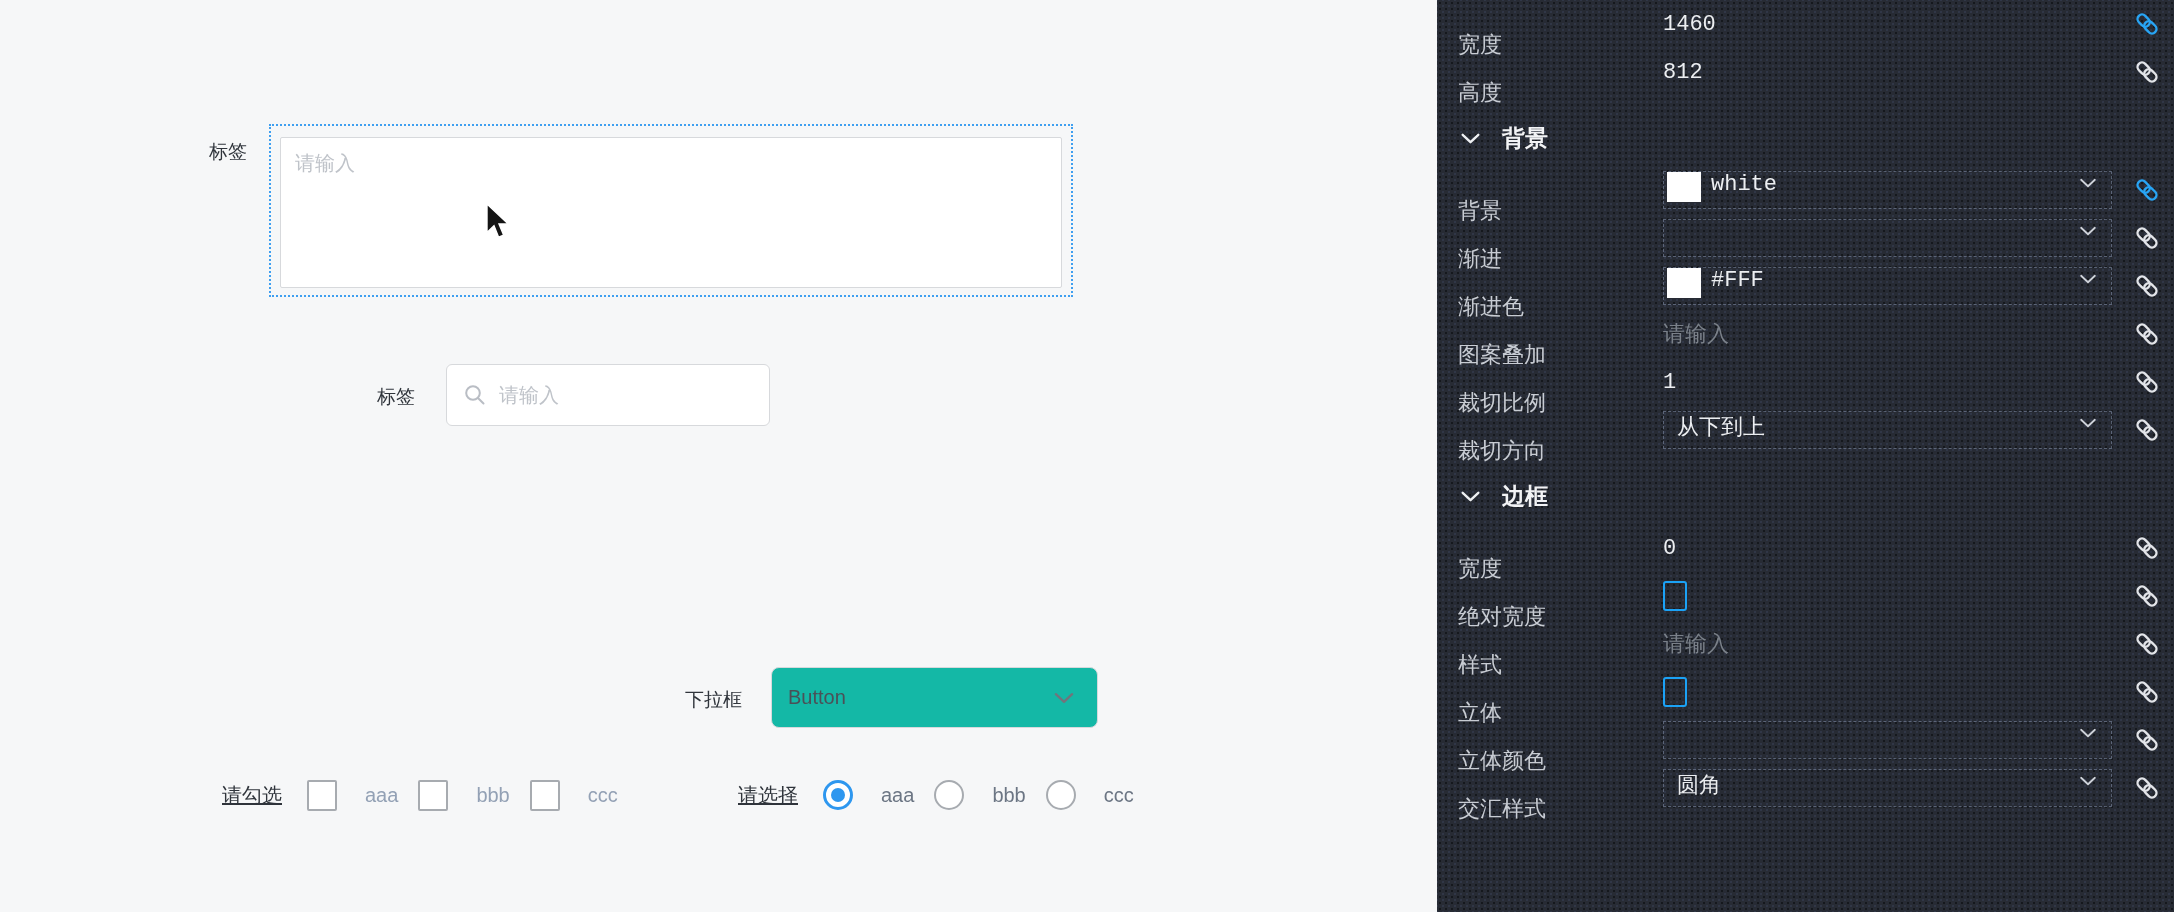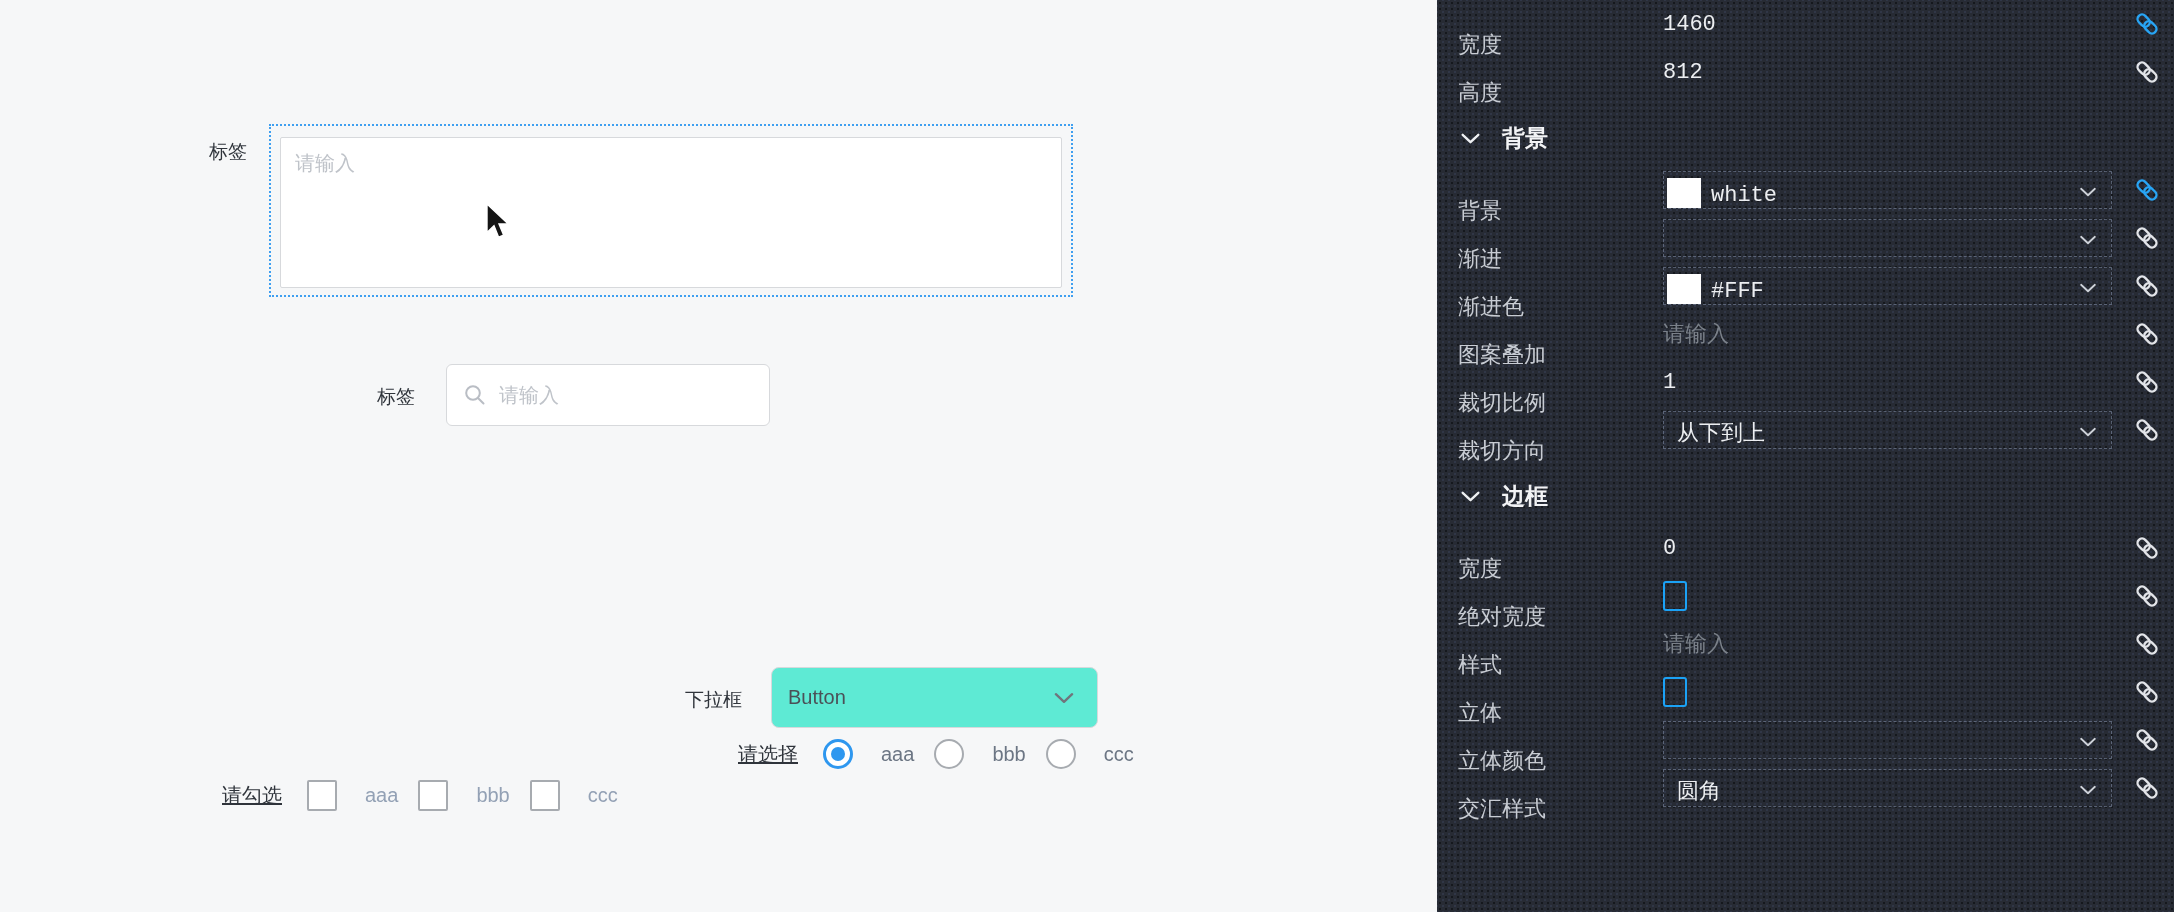--- a/index.html
+++ b/index.html
@@ -15,21 +15,21 @@
     border:2px dotted #3f9ff0; }
   .ta-box { position:absolute; left:9px; top:11px; width:782px; height:151px;
     background:#fff; border:1px solid #d7d9dc; border-radius:2px; padding:12px 14px; }
   .placeholder { font-size:20px; color:#bfc3c9; }
 
   .search-box { position:absolute; left:446px; top:364px; width:324px; height:62px;
     background:#fff; border:1px solid #d7d9dc; border-radius:6px;
     display:flex; align-items:center; padding:0 16px; gap:12px; }
 
   .dd-box { position:absolute; left:771px; top:667px; width:327px; height:61px;
-    background:#5eead4; border:1px solid #d7d9dc; border-radius:8px;
+    background:#14b8a6; border:1px solid #d7d9dc; border-radius:8px;
     display:flex; align-items:center; padding:0 20px 0 16px;gap:36px; }
   .dd-box .dd-value { font-size:20px; color:#4b5057; }
   .dd-box .chev { margin-left:auto; color:#70757c; }
 
   .opt-group { position:absolute; display:flex; align-items:center; height:34px; }
   .opt-group .grp-label { font-size:20px; color:#2f343b; margin-right:25px;text-decoration:underline; }
   .cbox { width:30px; height:31px; background:#fff; border:2px solid #a7abb0;
     border-radius:2px; flex:none; }
   .opt-label { font-size:20px; margin-left:28px; margin-right:20px; }
   .cb-label { color:#93a1b5; }
@@ -49,21 +49,21 @@
       radial-gradient(rgba(0,0,0,.45) 1px, transparent 1.5px),
       radial-gradient(rgba(95,115,165,.16) 1px, transparent 1.5px);
     background-size:6px 6px,6px 6px; background-position:0 0,3px 3px;
     overflow:hidden; }
   .prow { height:48px; display:flex; align-items:center; padding:0 14px 0 21px; }
   .plabel { width:205px; flex:none; font-size:22px; color:#c8ccd3;margin-top:42px; }
   .pcontrol { width:449px; flex:none; display:flex; align-items:center;font-family:Liberation Mono, monospace; }
   .pvalue { font-size:22px; color:#eceef1; }
   .pplaceholder { font-size:22px; color:#7a8089; }
   .pselect { width:100%; height:38px; border:1px dashed rgba(155,170,200,.45);
-    display:flex; align-items:flex-end; padding:0 12px 0 3px; }
+    display:flex; align-items:flex-start; padding:0 12px 0 3px; }
   .pselect .swatch { width:34px; height:30px; flex:none; }
   .pselect .val { font-size:22px; color:#eceef1; margin-left:10px; white-space:nowrap; }
   .pselect .chev { margin-left:auto; color:#ced2d9; }
   .pcheckbox { width:24px; height:30px; border:2px solid #1ba2f6; border-radius:3px; }
   .plink { margin-left:auto; color:#e3e5e9; display:flex; }
   .plink.active { color:#28a5f5; }
   .psection { height:56px; margin-top:14px; display:flex; align-items:center;
     padding:0 21px; }
   .psection .caret { color:#eef0f3; display:flex; }
   .psection .ptitle { font-size:23px; font-weight:bold; color:#f2f3f5; margin-left:19px; }
@@ -104,21 +104,21 @@
   <div class="opt-group" style="left:222px; top:778px;">
     <span class="grp-label">请勾选</span>
     <span class="cbox"></span>
     <span class="opt-label cb-label">aaa</span>
     <span class="cbox"></span>
     <span class="opt-label cb-label">bbb</span>
     <span class="cbox"></span>
     <span class="opt-label cb-label">ccc</span>
   </div>
 
-  <div class="opt-group" style="left:738px; top:737px;">
+  <div class="opt-group" style="left:738px; top:778px;">
     <span class="grp-label">请选择</span>
     <span class="radio selected"></span>
     <span class="opt-label rd-label">aaa</span>
     <span class="radio"></span>
     <span class="opt-label rd-label">bbb</span>
     <span class="radio"></span>
     <span class="opt-label rd-label">ccc</span>
   </div>
 
   <span class="cursor">

